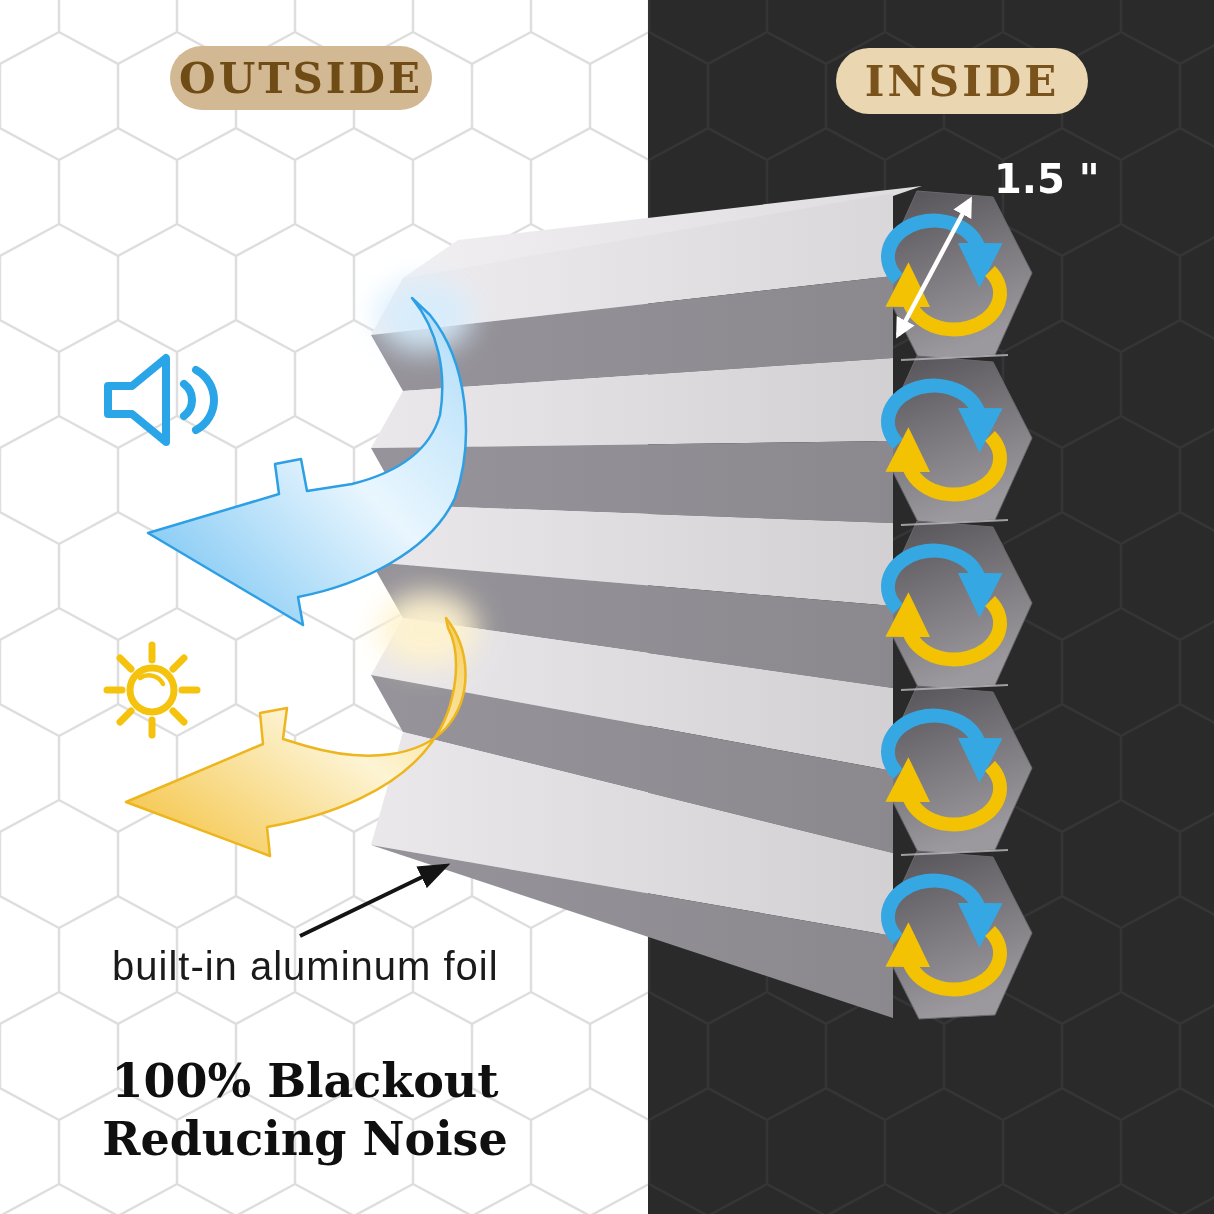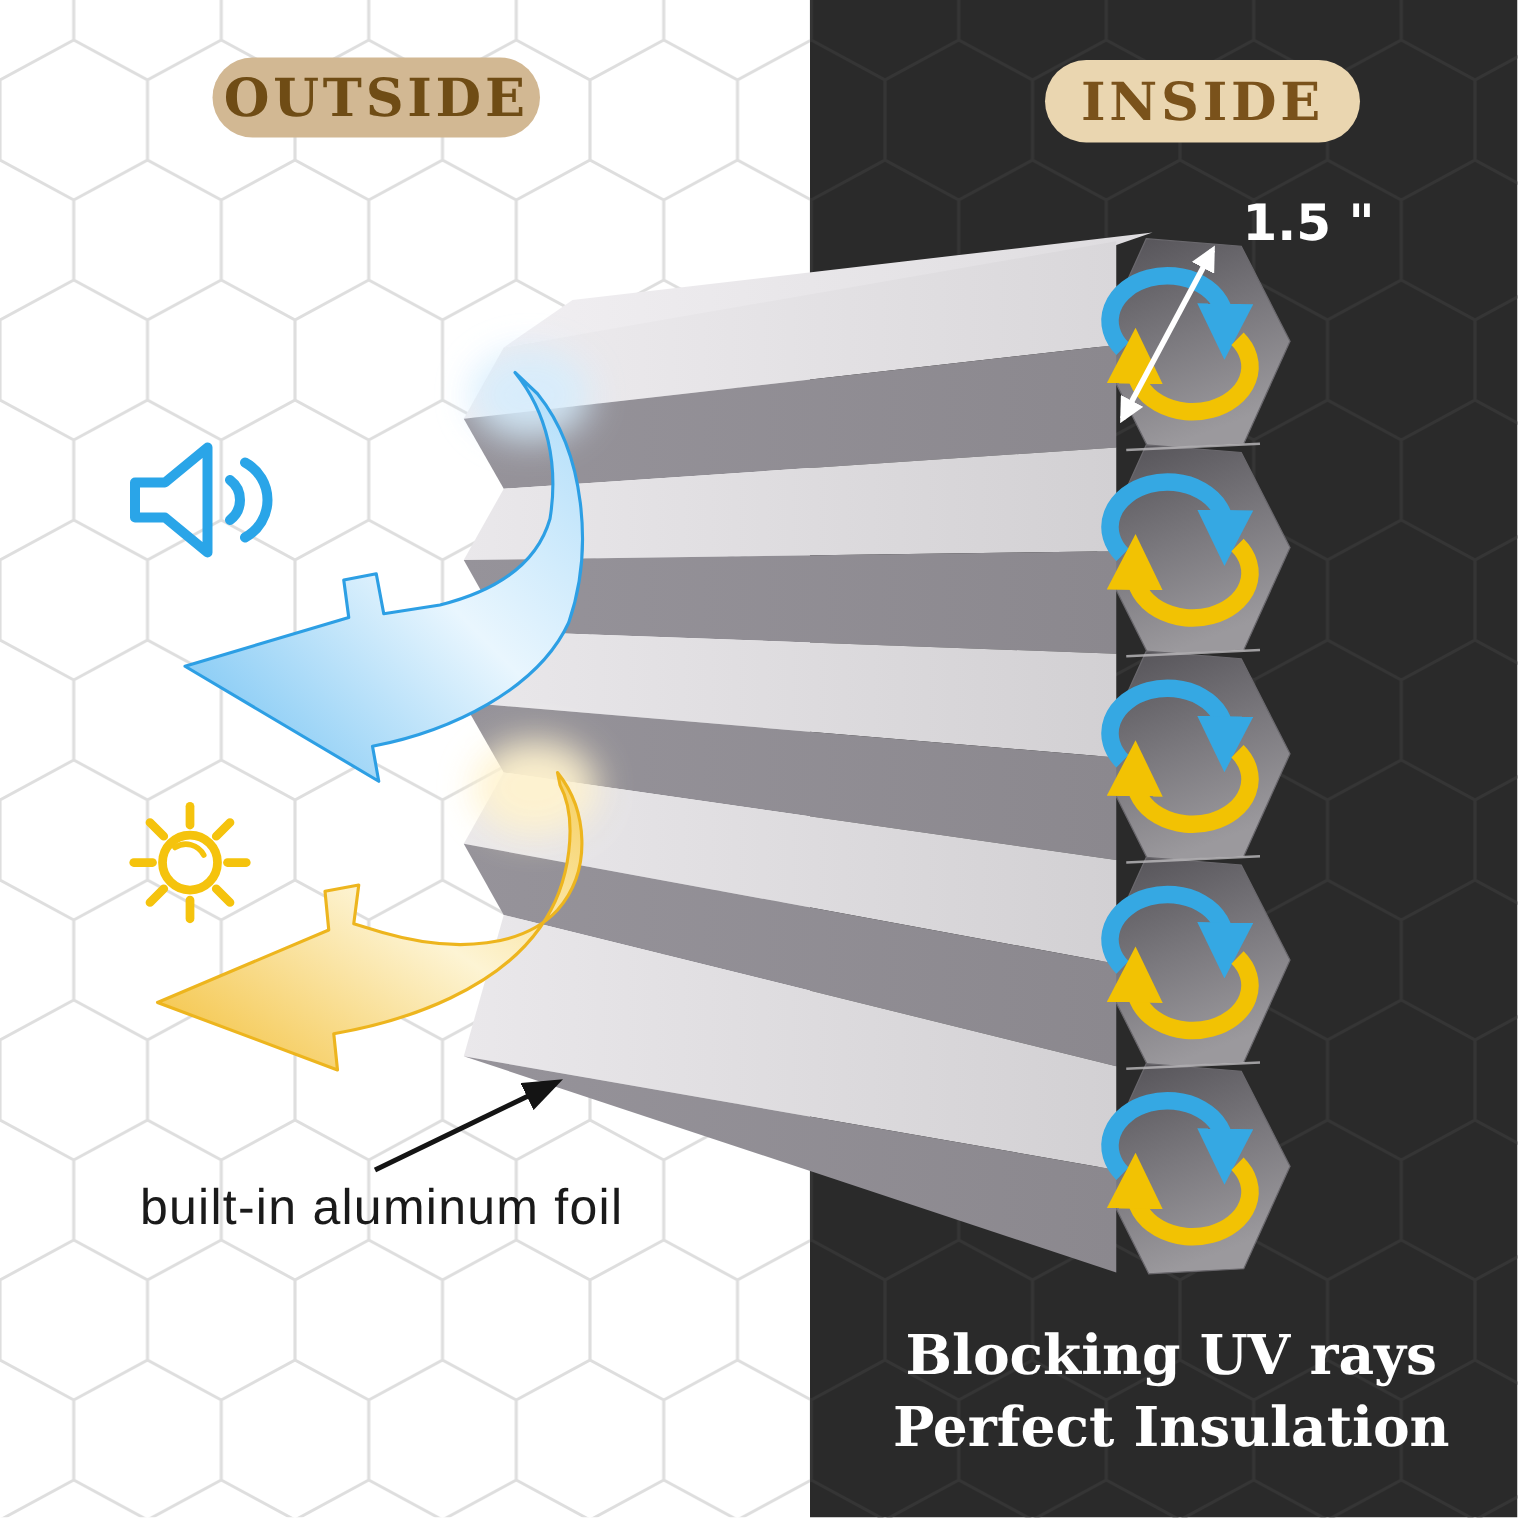--- a/index.html
+++ b/index.html
@@ -189,19 +189,19 @@
   <line x1="300" y1="936" x2="445" y2="866" stroke="#141414" stroke-width="4" marker-end="url(#mBlack)"></line>
 </svg>
 
 <div class="badge" id="badge-outside">OUTSIDE</div>
 <div class="badge" id="badge-inside">INSIDE</div>
 
 <div class="size-label">1.5 "</div>
 
 <div class="foil-label">built-in aluminum foil</div>
 
-
-<div class="caption" id="caption-right">
-  <div>Blocking UV rays</div>
-  <div>Perfect Insulation</div>
+<div class="caption" id="caption-left">
+  <div>100% Blackout</div>
+  <div>Reducing Noise</div>
 </div>
 
+
 </div>
 
 </body></html>

